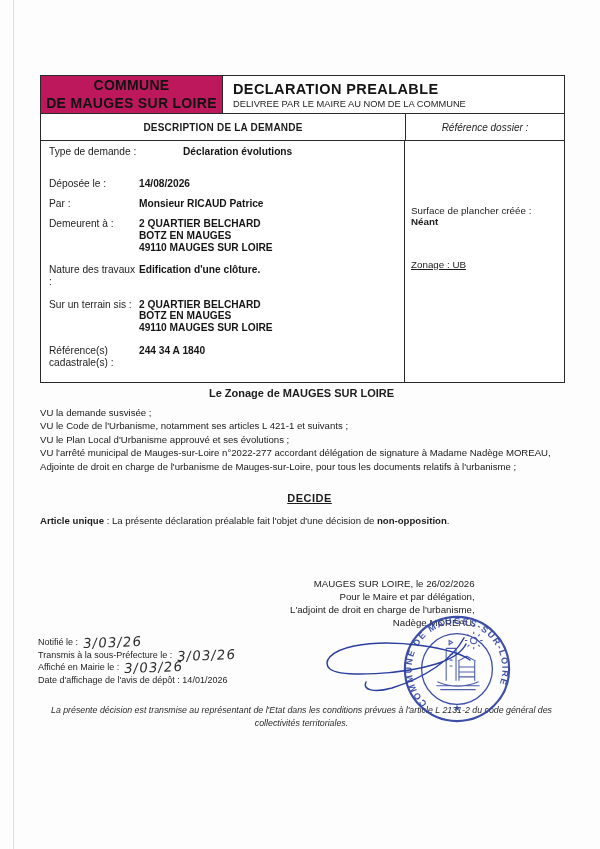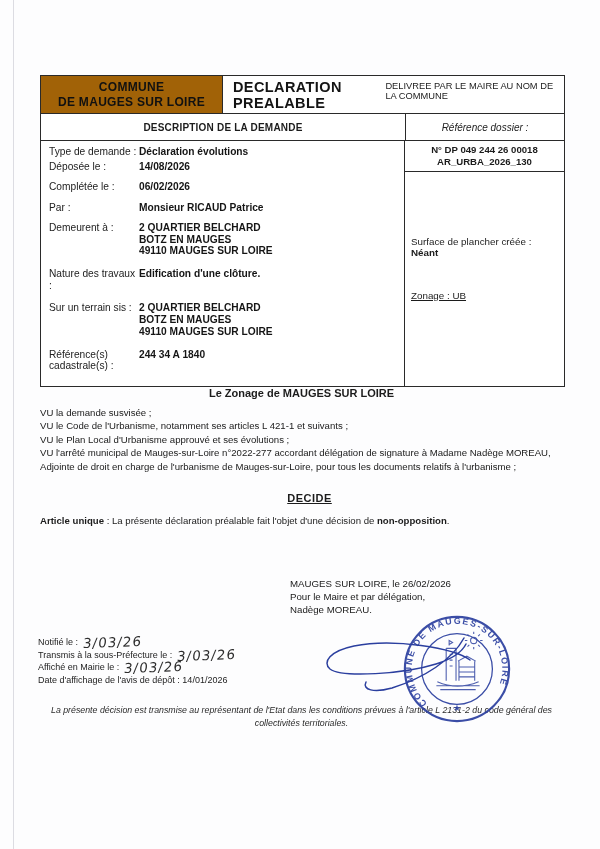--- a/index.html
+++ b/index.html
@@ -7,55 +7,55 @@
     position:relative;width:600px;height:849px;margin:0 auto;
     background:#fdfdfe;color:#1c1c1c;overflow:hidden;
     font-family:"Liberation Sans", sans-serif;
   }
   .scan-edge{position:absolute;left:13px;top:0;width:1px;height:100%;background:#dcdce2;}
 
   
   .doc-table{position:absolute;left:40px;top:75px;width:523px;border:1.6px solid #2a2a2a;background:#fff;}
   .hdr-row{display:flex;height:37px;border-bottom:1.6px solid #2a2a2a;}
   .commune-box{
-    width:181px;border-right:1.6px solid #2a2a2a;background:#a16207;
+    width:181px;border-right:1.6px solid #2a2a2a;background:#be185d;
     display:flex;flex-direction:column;justify-content:center;align-items:center;
-    font-weight:bold;font-size:12px;line-height:1.25;letter-spacing:.3px;color:#111;
+    font-weight:bold;font-size:14px;line-height:1.25;letter-spacing:.3px;color:#111;
   }
-  .title-box{flex:1;padding:3px 6px 2px 10px;display:flex;}
+  .title-box{flex:1;padding:3px 6px 2px 10px;display:flex;flex-direction:column;justify-content:center;}
   .doc-title{font-weight:bold;font-size:14.5px;letter-spacing:.4px;color:#141414;}
   .doc-subtitle{font-weight:normal;font-size:9.3px;margin-top:2px;color:#1a1a1a;}
 
   .desc-row{display:flex;height:26px;border-bottom:1.6px solid #2a2a2a;}
   .desc-left{width:364px;border-right:1.4px solid #2a2a2a;display:flex;align-items:center;justify-content:center;font-weight:bold;font-size:10px;letter-spacing:.2px;}
   .desc-right{flex:1;display:flex;align-items:center;justify-content:center;font-style:italic;font-size:10px;color:#222;}
 
   .main-row{display:flex;min-height:235px;}
   .left-col{width:364px;border-right:1.4px solid #2a2a2a;padding:5px 6px 6px 8px;box-sizing:border-box;}
   .right-col{flex:1;display:flex;flex-direction:column;}
   .dossier-cell{border-bottom:1.4px solid #2a2a2a;text-align:center;font-weight:bold;font-size:9.6px;line-height:1.3;padding:3px 2px 2px;}
   .right-rest{padding:8px 6px;font-size:9.8px;}
   .surface{margin-top:56px;}
   .surface-value{font-weight:bold;}
   .zonage{margin-top:32px;text-decoration:underline;}
 
   .field{display:flex;font-size:10.2px;line-height:1.15;margin-bottom:8px;}
   .f-label{width:90px;flex:0 0 90px;color:#222;}
   .f-value{flex:1;font-weight:bold;color:#151515;}
   .f-value .vline{display:block;}
-  .mb2{margin-bottom:3px;} .mb9{margin-bottom:9px;} .mb10{margin-bottom:11px;}
+  .mb2{margin-bottom:20px;gap:44px;} .mb9{margin-bottom:9px;} .mb10{margin-bottom:11px;}
 
   
   .maire-title{position:absolute;left:40px;top:387px;width:523px;text-align:center;font-weight:bold;font-size:11px;}
   .vu-block{position:absolute;left:40px;top:406px;width:523px;font-size:9.6px;line-height:1.4;color:#202020;}
   .decide{position:absolute;left:48px;top:492px;width:523px;text-align:center;font-weight:bold;font-size:11px;text-decoration:underline;letter-spacing:.5px;}
   .article{position:absolute;left:40px;top:515px;width:523px;font-size:9.6px;}
   .b{font-weight:bold;}
 
-  .sign-block{position:absolute;left:290px;top:577px;font-size:9.7px;line-height:1.35;color:#202020;}
+  .sign-block{position:absolute;left:290px;top:577px;font-size:9.7px;line-height:1.35;color:#202020;text-align:right;}
 
   .notif-block{position:absolute;left:38px;top:636px;font-size:9px;line-height:12.5px;color:#242424;}
   .hand{
     display:inline-block;font-size:13.5px;letter-spacing:1px;color:#2e2e2e;
     transform:rotate(-2deg) skewX(-8deg);margin-left:5px;vertical-align:-2px;
     font-family:"DejaVu Sans", sans-serif;
   }
 
   .footer-note{position:absolute;left:40px;top:704px;width:523px;text-align:center;font-style:italic;font-size:8.8px;line-height:1.45;color:#2a2a2a;}
 
@@ -91,24 +91,20 @@
         <div class="field mb2">
           <span class="f-label">Type de demande :</span>
           <span class="f-value">Déclaration évolutions</span>
         </div>
 
         <div class="field mb9">
           <span class="f-label">Déposée le :</span>
           <span class="f-value">14/08/2026</span>
         </div>
 
-        <div class="field mb9">
-          <span class="f-label">Complétée le :</span>
-          <span class="f-value">06/02/2026</span>
-        </div>
 
         <div class="field">
           <span class="f-label">Par :</span>
           <span class="f-value">Monsieur RICAUD Patrice</span>
         </div>
 
         <div class="field mb10">
           <span class="f-label">Demeurent à :</span>
           <span class="f-value">
             <span class="vline">2 QUARTIER BELCHARD</span>
@@ -132,24 +128,20 @@
         </div>
 
         <div class="field">
           <span class="f-label">Référence(s) cadastrale(s) :</span>
           <span class="f-value">244 34 A 1840</span>
         </div>
 
       </div>
 
       <div class="right-col">
-        <div class="dossier-cell">
-          <div>N° DP 049 244 26 00018</div>
-          <div>AR_URBA_2026_130</div>
-        </div>
         <div class="right-rest">
           <div class="surface">
             <div>Surface de plancher créée :</div>
             <div class="surface-value">Néant</div>
           </div>
           <div class="zonage">Zonage : UB</div>
         </div>
       </div>
     </div>
   </div>
@@ -165,20 +157,21 @@
 
   <div class="decide">DECIDE</div>
 
   <div class="article">
     <span class="b">Article unique</span><span> : La présente déclaration préalable fait l'objet d'une décision de </span><span class="b">non-opposition</span><span>.</span>
   </div>
 
   <div class="sign-block">
     <div>MAUGES SUR LOIRE, le 26/02/2026</div>
     <div>Pour le Maire et par délégation,</div>
+    <div>L'adjoint de droit en charge de l'urbanisme,</div>
     <div>Nadège MOREAU.</div>
   </div>
 
   <div class="notif-block">
     <div>
       <span>Notifié le :</span><span class="hand">3/03/26</span>
     </div>
     <div>
       <span>Transmis à la sous-Préfecture le :</span><span class="hand">3/03/26</span>
     </div>

